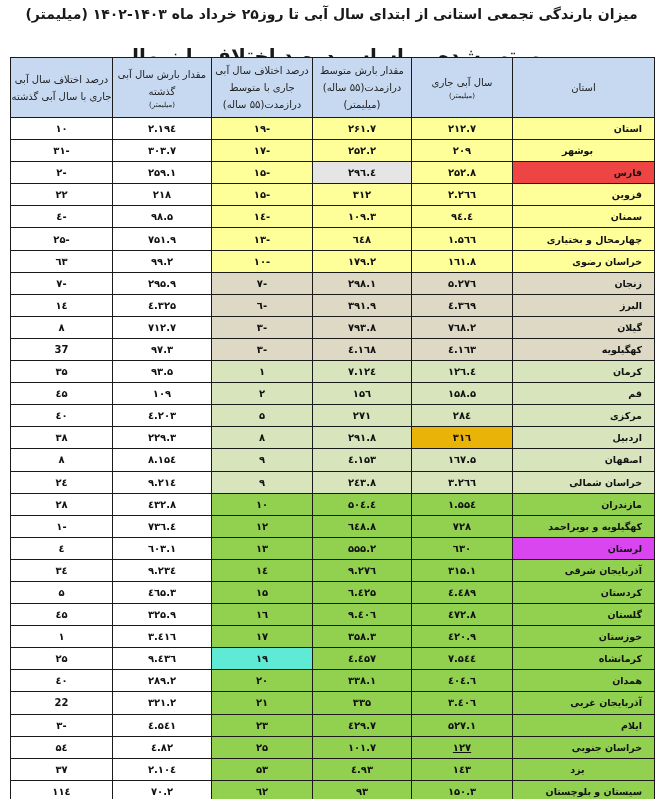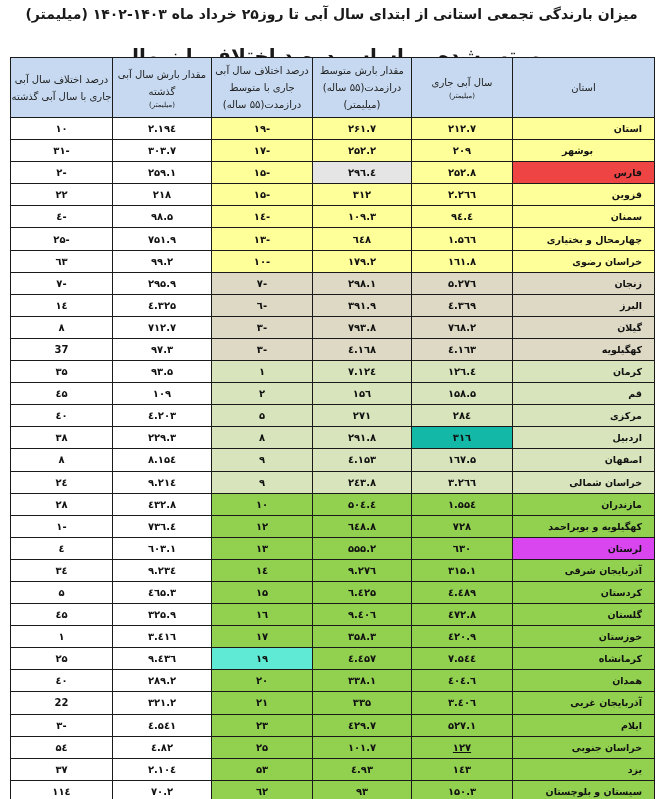--- a/index.html
+++ b/index.html
@@ -148,21 +148,21 @@
       <tr>
         <td class="prov" style="background: rgb(216, 228, 188);">مرکزی</td>
         <td style="background: rgb(216, 228, 188);">۲۸٤</td>
         <td style="background: rgb(216, 228, 188);">۲۷۱</td>
         <td style="background: rgb(216, 228, 188);">۵</td>
         <td class="white">۲۰۳.٤</td>
         <td class="white">٤۰</td>
       </tr>
       <tr>
         <td class="prov" style="background: rgb(216, 228, 188);">اردبیل</td>
-        <td style="background: #14b8a6; margin-top: 36px;">۳۱٦</td>
+        <td style="background: #eab308; margin-top: 36px;">۳۱٦</td>
         <td style="background: rgb(216, 228, 188);">۲۹۱.۸</td>
         <td style="background: rgb(216, 228, 188);">۸</td>
         <td class="white">۲۲۹.۳</td>
         <td class="white">۳۸</td>
       </tr>
       <tr>
         <td class="prov" style="background: rgb(216, 228, 188);">اصفهان</td>
         <td style="background: rgb(216, 228, 188);">۱٦۷.۵</td>
         <td style="background: rgb(216, 228, 188);">۱۵۳.٤</td>
         <td style="background: rgb(216, 228, 188);">۹</td>
@@ -267,21 +267,21 @@
       </tr>
       <tr>
         <td class="prov" style="background: rgb(146, 208, 80);">خراسان جنوبی</td>
         <td style="background: rgb(146, 208, 80); text-decoration: underline;">۱۲۷</td>
         <td style="background: rgb(146, 208, 80);">۱۰۱.۷</td>
         <td style="background: rgb(146, 208, 80);">۲۵</td>
         <td class="white">۸۲.٤</td>
         <td class="white">۵٤</td>
       </tr>
       <tr>
-        <td class="prov" style="background: rgb(146, 208, 80);">یزد</td>
+        <td class="prov" style="background: rgb(146, 208, 80); text-align: center;">یزد</td>
         <td style="background: rgb(146, 208, 80);">۱٤۳</td>
         <td style="background: rgb(146, 208, 80);">۹۳.٤</td>
         <td style="background: rgb(146, 208, 80);">۵۳</td>
         <td class="white">۱۰٤.۲</td>
         <td class="white">۳۷</td>
       </tr>
       <tr>
         <td class="prov" style="background: rgb(146, 208, 80);">سیستان و بلوچستان</td>
         <td style="background: rgb(146, 208, 80);">۱۵۰.۳</td>
         <td style="background: rgb(146, 208, 80);">۹۳</td>

